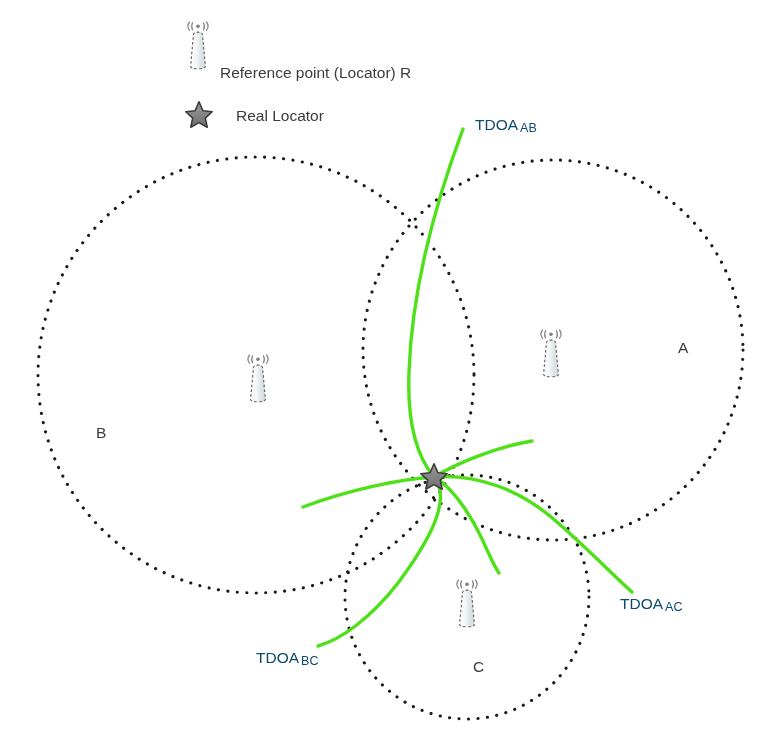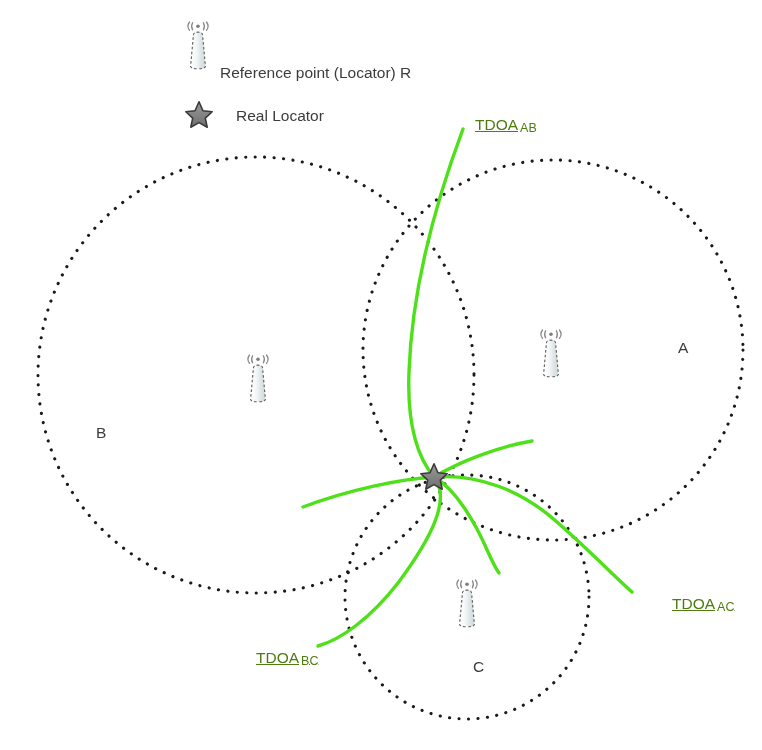--- a/index.html
+++ b/index.html
@@ -19,21 +19,21 @@
     color:#3c3c3c;
     white-space:nowrap;
     line-height:1;
   }
   .circ-lbl{
     position:absolute;
     font-size:15.5px;
     color:#3c3c3c;
     line-height:1;
   }
-  .tdoa-lbl{position:absolute;font-size:15.5px;color:#4d7c0f;white-space:nowrap;line-height:1;text-decoration:underline;}
+  .tdoa-lbl{position:absolute;font-size:15.5px;color:#0c4a6e;white-space:nowrap;line-height:1;}
   .tdoa-lbl .sub{font-size:12.5px;vertical-align:-0.18em;margin-left:2px;}
 </style>
 </head>
 <body>
 
 <div id="stage">
 
   <svg id="scene" viewBox="0 0 762 750" xmlns="http://www.w3.org/2000/svg">
     <defs>
       <linearGradient id="towerGrad" x1="0" y1="0" x2="1" y2="0">
@@ -114,20 +114,20 @@
   <div class="legend-text" style="left:220px;top:65px;">Reference point (Locator) R</div>
   <div class="legend-text" style="left:236px;top:108px;">Real Locator</div>
 
   <div class="circ-lbl" style="left:678px;top:340px;">A</div>
   <div class="circ-lbl" style="left:96px;top:425px;">B</div>
   <div class="circ-lbl" style="left:473px;top:659px;">C</div>
 
   <div class="tdoa-lbl" style="left:475px;top:117px;">
     <span>TDOA</span><span class="sub">AB</span>
   </div>
-  <div class="tdoa-lbl" style="left:672px;top:596px;">
+  <div class="tdoa-lbl" style="left:620px;top:596px;">
     <span>TDOA</span><span class="sub">AC</span>
   </div>
   <div class="tdoa-lbl" style="left:256px;top:650px;">
     <span>TDOA</span><span class="sub">BC</span>
   </div>
 
 </div>
 
 </body></html>

